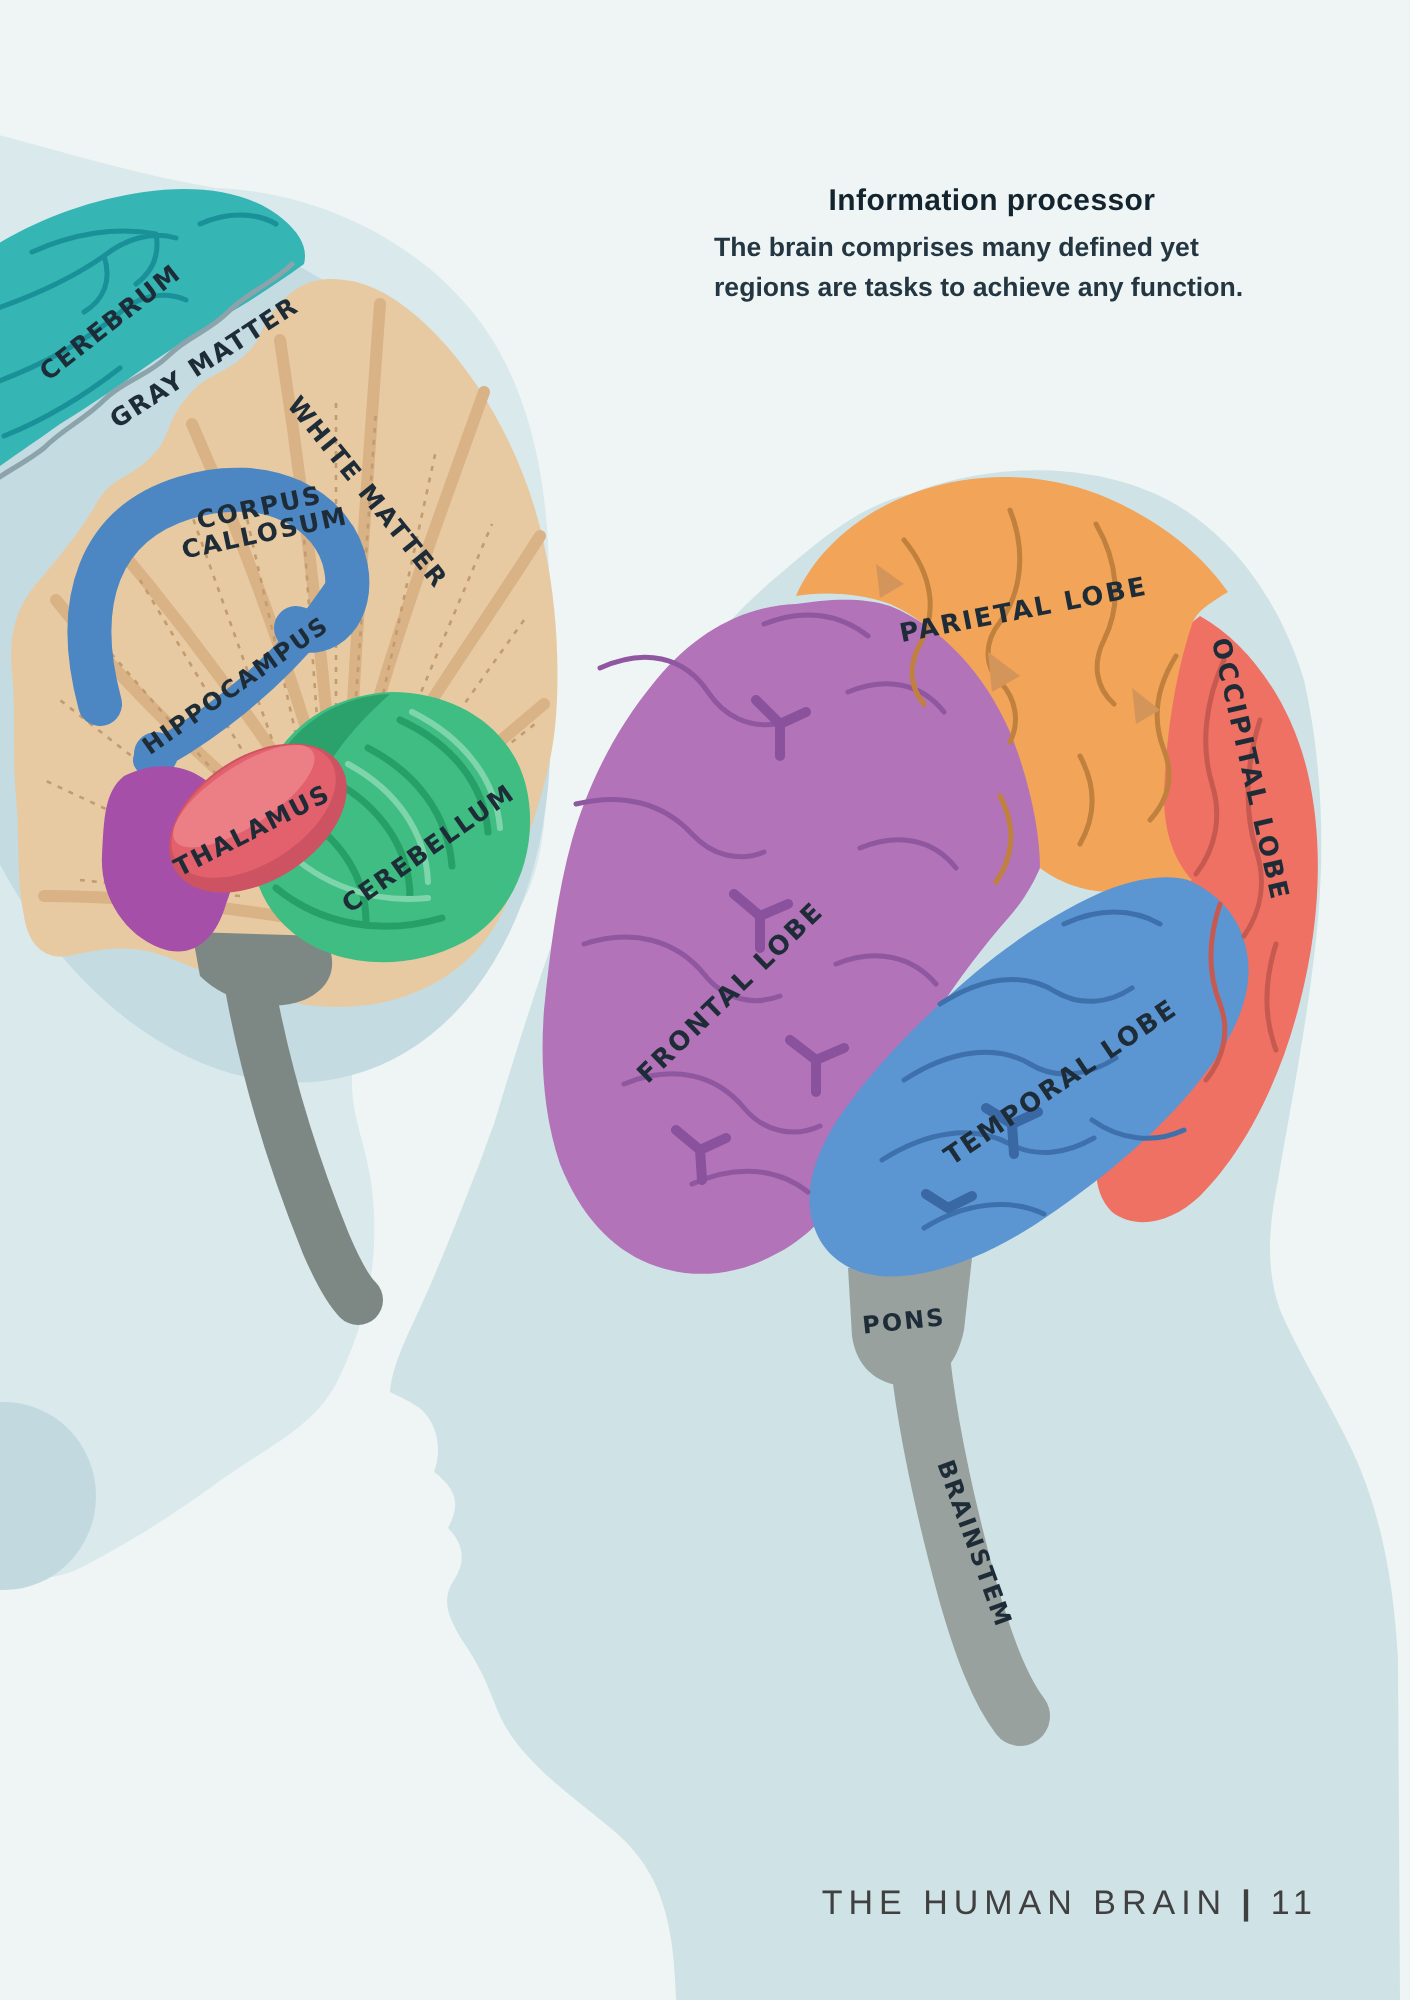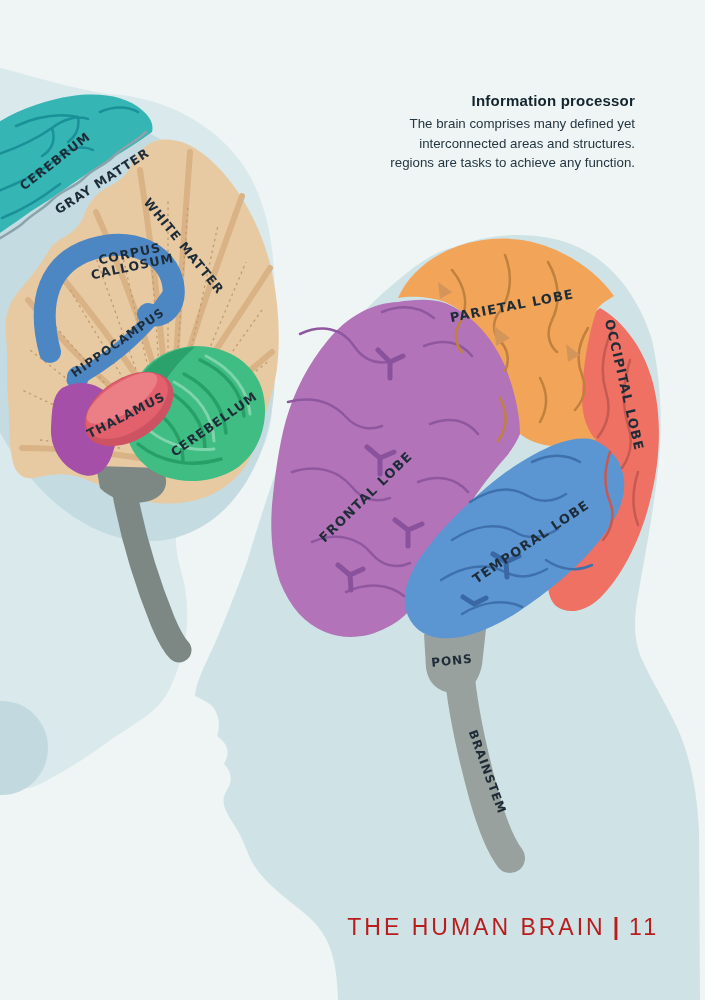--- a/index.html
+++ b/index.html
@@ -18,35 +18,35 @@
     line-height:1.05;
     text-align:center;
   }
   .lbl span{display:block;}
   #info-box{
     position:absolute;
     top:92px;right:70px;width:278px;
     color:#243642;
   }
   #info-box .info-title{
-    text-align:right;
+    text-align:center;
     font-weight:bold;
     font-size:15px;
     color:#13242e;
     margin-bottom:5px;
     letter-spacing:.2px;
   }
-  #info-box .info-body{text-align:right;font-size:13.3px;line-height:19.5px;}
+  #info-box .info-body{text-align:left;font-size:13.3px;line-height:19.5px;font-weight:bold;}
   #info-box .info-body span{display:block;white-space:nowrap;}
   #footer{
     position:absolute;
-    top:914px;right:46px;
-    font-size:23px;
+    top:942px;right:46px;
+    font-size:17px;
     letter-spacing:3px;
-    color:#b91c1c;
+    color:#404040;
     white-space:nowrap;
   }
   #footer .sep{font-weight:bold;margin:0 7px;}
 </style>
 </head>
 <body>
 
 <div id="page">
 
   <svg id="art" viewBox="0 0 705 1000" aria-hidden="true">
@@ -121,21 +121,20 @@
   <div class="lbl" style="left:624px;top:385px;--r:77deg;font-size:13px;letter-spacing:1.2px;">OCCIPITAL LOBE</div>
   <div class="lbl" style="left:366px;top:497px;--r:-44deg;font-size:13px;letter-spacing:1.2px;">FRONTAL LOBE</div>
   <div class="lbl" style="left:531px;top:542px;--r:-34deg;font-size:13px;letter-spacing:1.2px;">TEMPORAL LOBE</div>
   <div class="lbl" style="left:452px;top:661px;--r:-6deg;font-size:12px;">PONS</div>
   <div class="lbl" style="left:487px;top:772px;--r:70deg;font-size:12px;">BRAINSTEM</div>
 
   <div id="info-box">
     <div class="info-title">Information processor</div>
     <div class="info-body">
       <span>The brain comprises many defined yet</span>
-      <span>interconnected areas and structures.</span>
       <span>regions are tasks to achieve any function.</span>
     </div>
   </div>
 
   <div id="footer">
     <span>THE HUMAN BRAIN</span><span class="sep">|</span><span>11</span>
   </div>
 
 </div>
 

